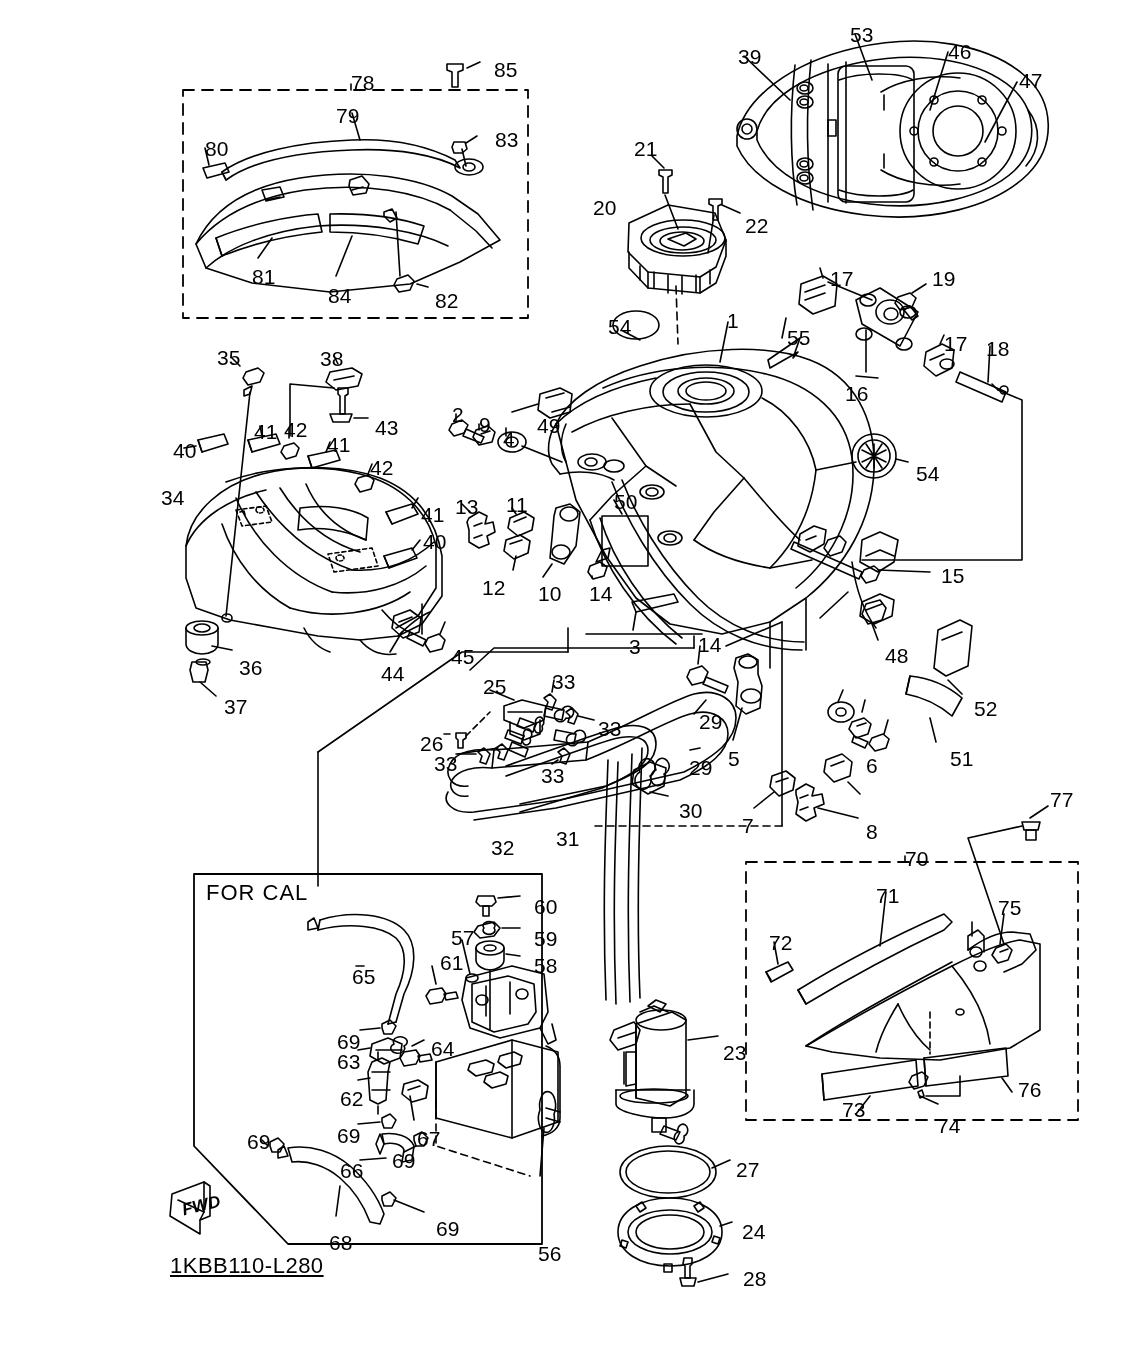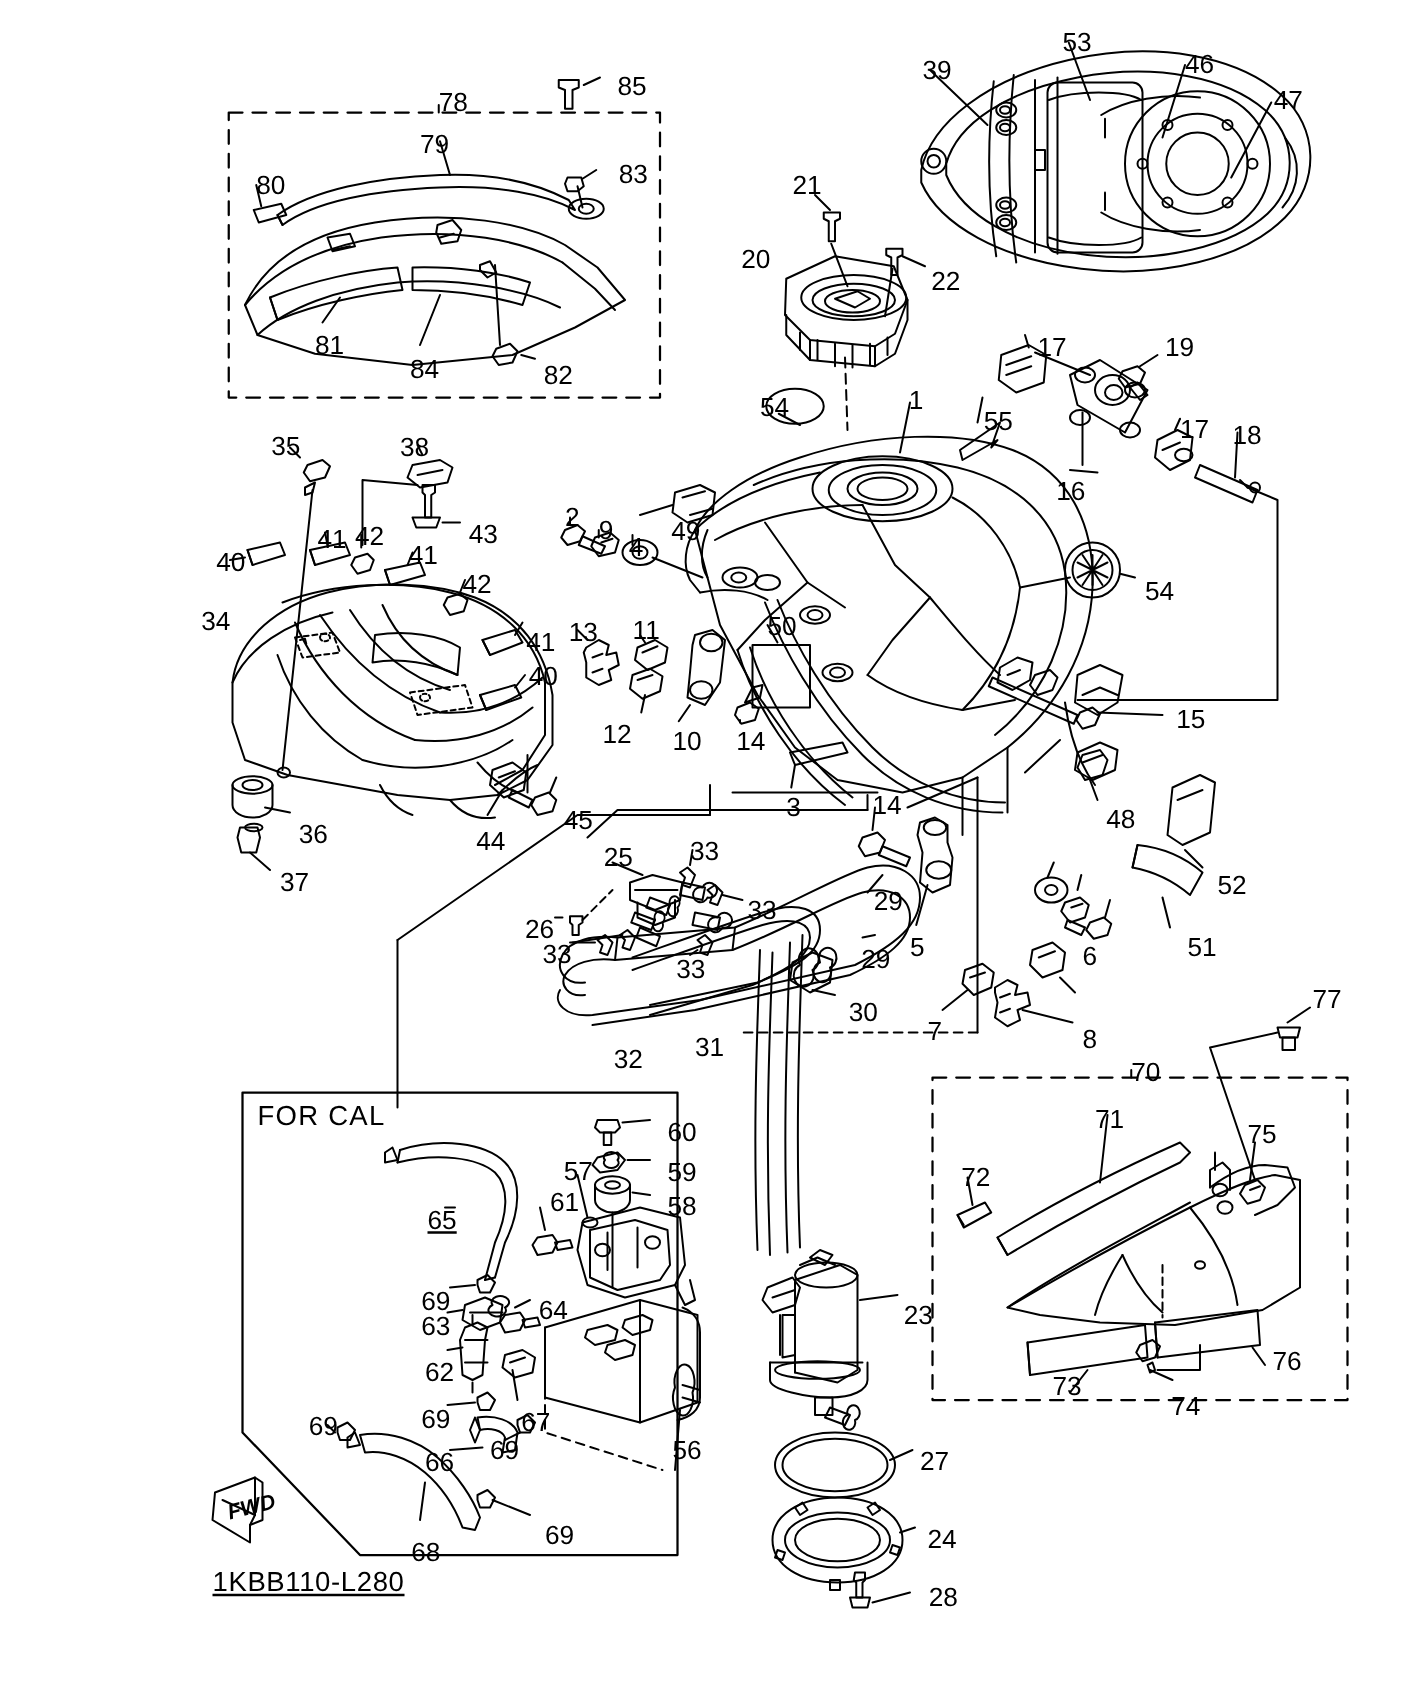--- a/index.html
+++ b/index.html
@@ -743,30 +743,30 @@
     <span class="lbl" style="left:1019px;top:70px;">47</span>
     <span class="lbl" style="left:885px;top:645px;">48</span>
     <span class="lbl" style="left:490px;top:415px;padding-left:47px;">49</span>
     <span class="lbl" style="left:614px;top:491px;">50</span>
     <span class="lbl" style="left:950px;top:748px;">51</span>
     <span class="lbl" style="left:974px;top:698px;">52</span>
     <span class="lbl" style="left:850px;top:24px;">53</span>
     <span class="lbl" style="left:608px;top:316px;">54</span>
     <span class="lbl" style="left:916px;top:463px;">54</span>
     <span class="lbl" style="left:787px;top:327px;">55</span>
-    <span class="lbl" style="left:538px;top:1150px;">56</span>
+    <span class="lbl" style="left:538px;top:1243px;">56</span>
     <span class="lbl" style="left:451px;top:927px;">57</span>
     <span class="lbl" style="left:534px;top:955px;">58</span>
     <span class="lbl" style="left:534px;top:928px;">59</span>
     <span class="lbl" style="left:534px;top:896px;">60</span>
     <span class="lbl" style="left:440px;top:952px;">61</span>
     <span class="lbl" style="left:340px;top:1088px;">62</span>
     <span class="lbl" style="left:337px;top:1051px;">63</span>
     <span class="lbl" style="left:431px;top:1038px;">64</span>
-    <span class="lbl" style="left:342px;top:966px;text-decoration:underline;">65</span>
+    <span class="lbl" style="left:352px;top:966px;">65</span>
     <span class="lbl" style="left:340px;top:1160px;">66</span>
     <span class="lbl" style="left:417px;top:1128px;">67</span>
     <span class="lbl" style="left:329px;top:1232px;">68</span>
     <span class="lbl" style="left:337px;top:1031px;">69</span>
     <span class="lbl" style="left:337px;top:1125px;">69</span>
     <span class="lbl" style="left:247px;top:1131px;">69</span>
     <span class="lbl" style="left:392px;top:1150px;">69</span>
     <span class="lbl" style="left:436px;top:1218px;">69</span>
     <span class="lbl" style="left:905px;top:848px;">70</span>
     <span class="lbl" style="left:876px;top:885px;">71</span>

